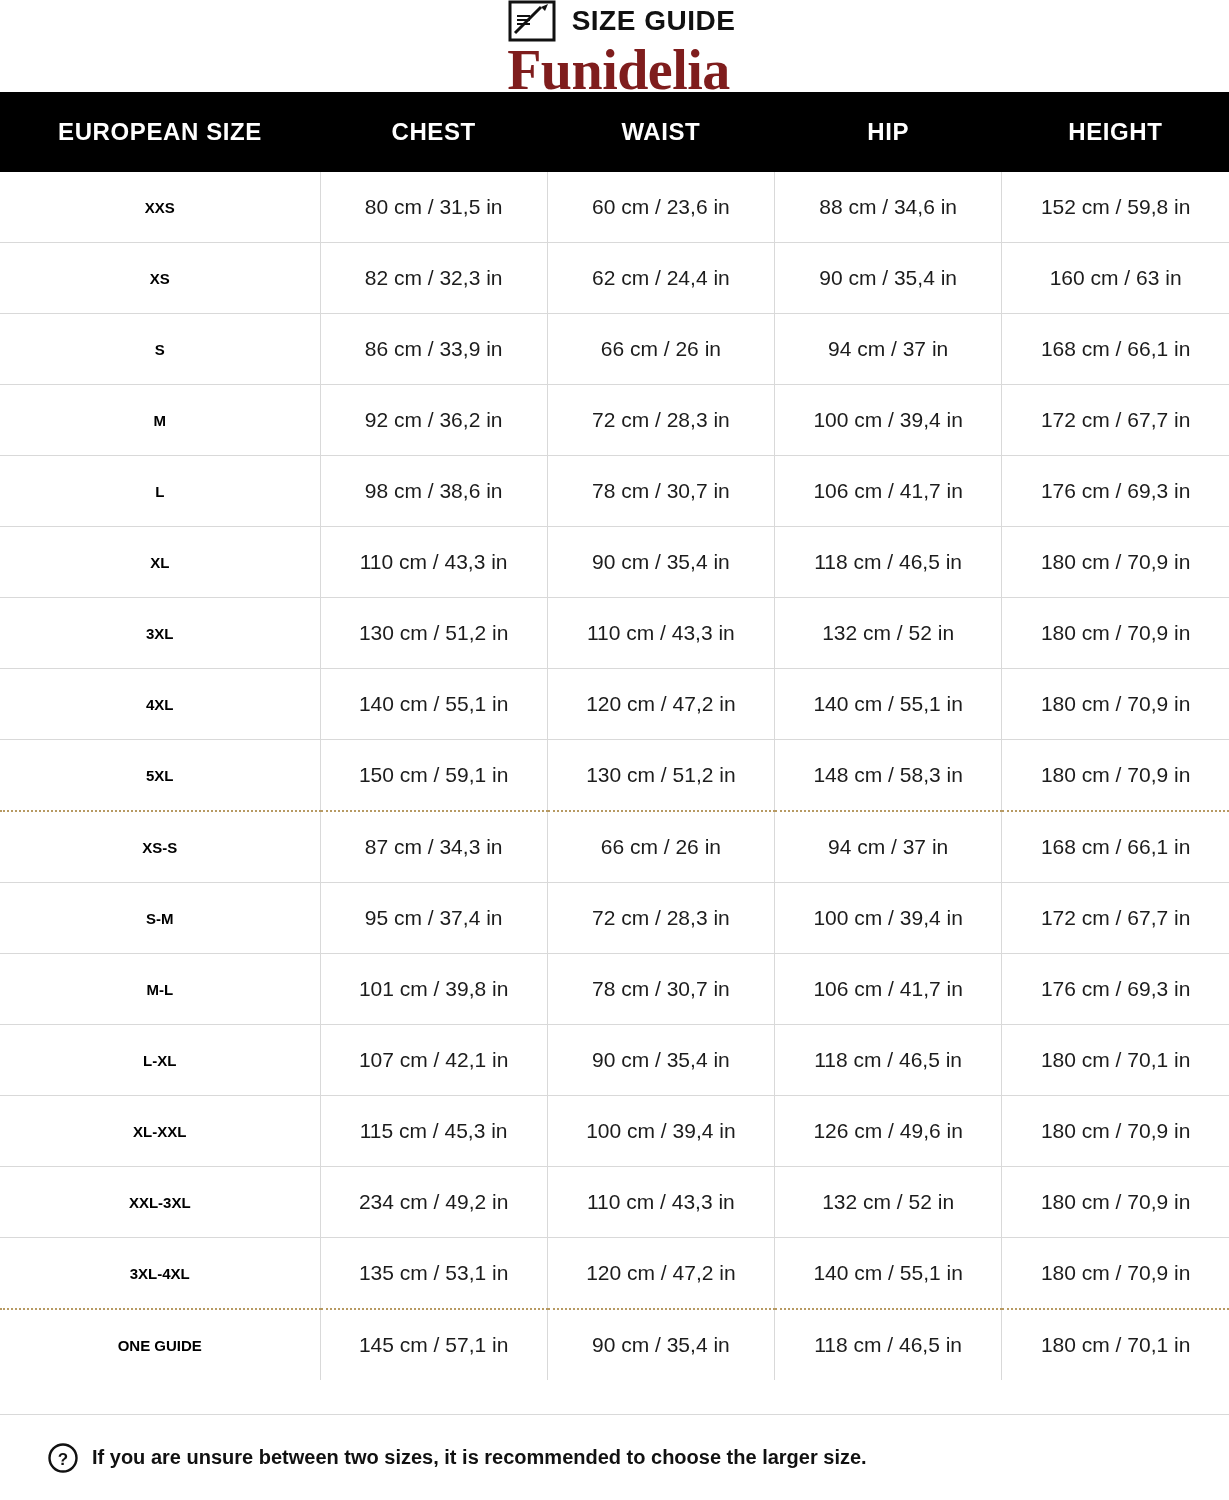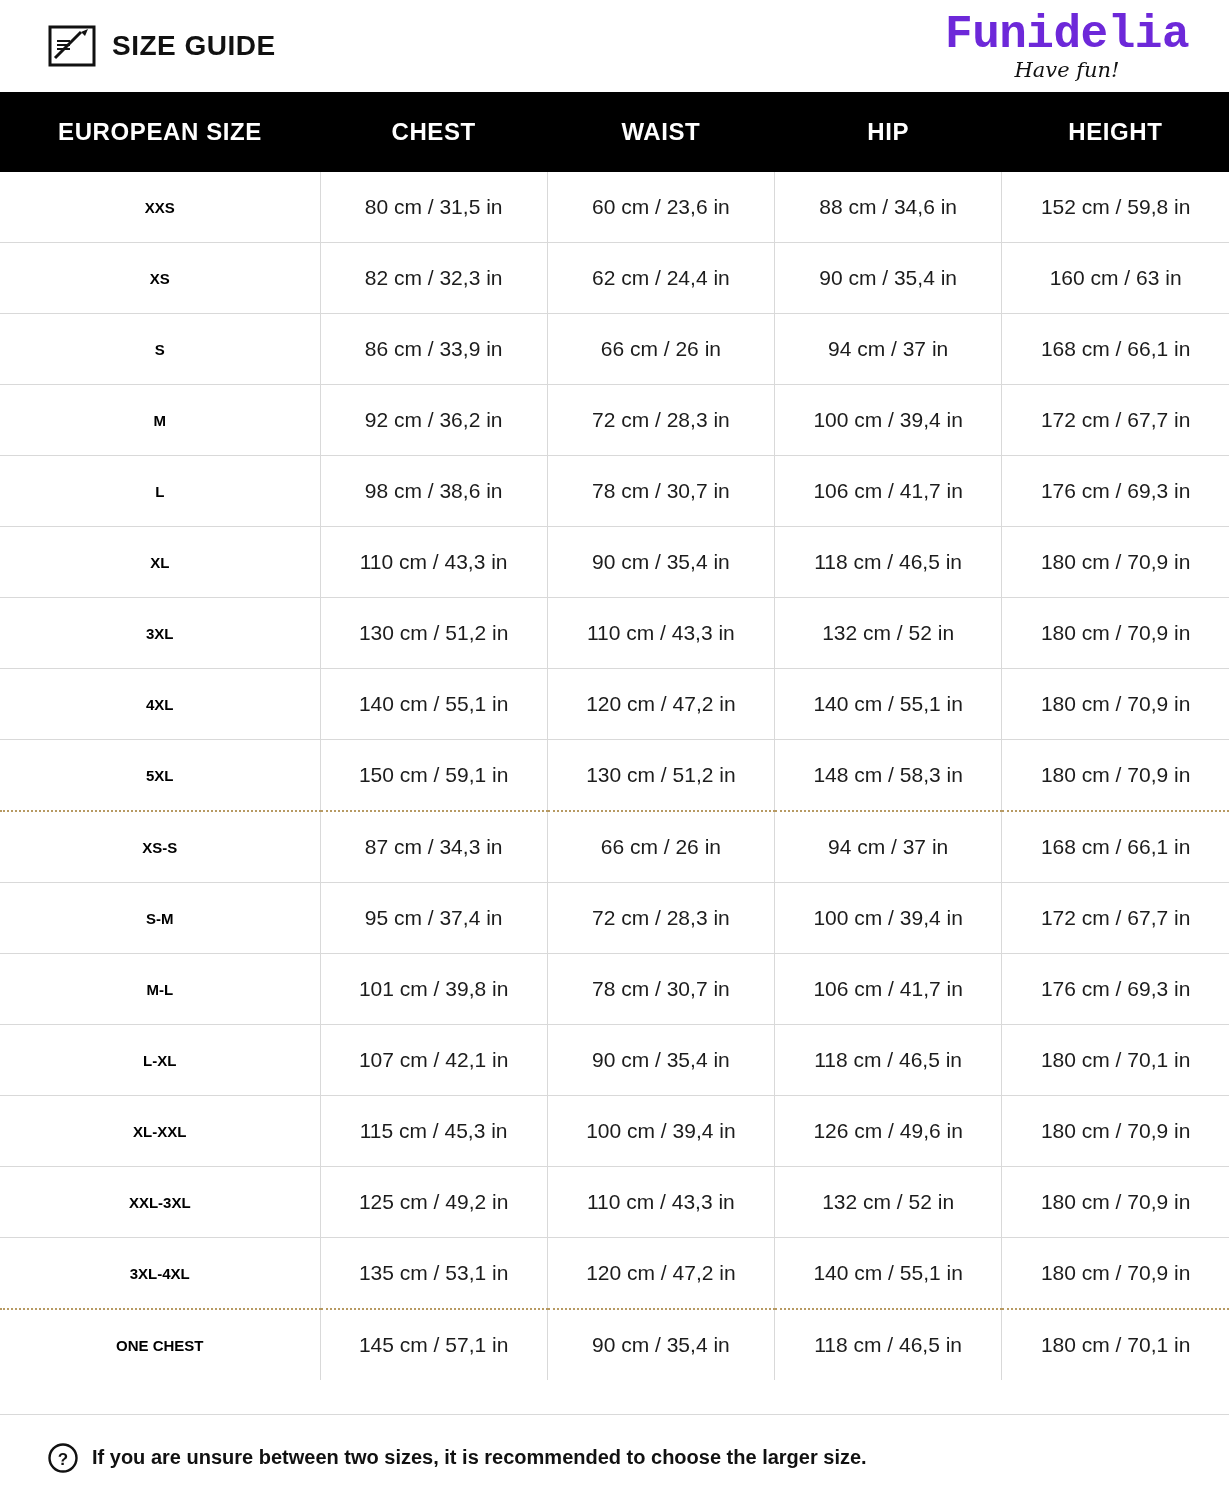--- a/index.html
+++ b/index.html
@@ -24,20 +24,21 @@
   }
 
   
   .header {
     height: 92px;
     display: flex;
     align-items: center;
     justify-content: space-between;
     padding: 0 34px 0 48px;
     box-sizing: border-box;
+    flex-direction: column;
   }
   .header-left {
     display: flex;
     align-items: center;
     gap: 16px;
   }
   .ruler-icon {
     width: 48px;
     height: 42px;
     flex: 0 0 auto;
@@ -47,25 +48,25 @@
     font-weight: bold;
     letter-spacing: 0.5px;
     color: #111111;
   }
   .brand {
     text-align: center;
     line-height: 1;
     padding-right: 6px;
   }
   .brand-name {
-    font-family: Liberation Mono, monospace;
-    font-size: 46px;
+    font-family: Liberation Serif, serif;
+    font-size: 56px;
     font-weight: bold;
     letter-spacing: -0.5px;
-    color: #6d28d9;
+    color: #7f1d1d;
   }
   .brand-tag {
     font-family: "DejaVu Serif", serif;
     font-style: italic;
     font-size: 21px;
     margin-top: 2px;
     color: #111111;
   }
 
   
@@ -267,34 +268,34 @@
           </tr>
           <tr>
             <td class="size-label">XL-XXL</td>
             <td>115 cm / 45,3 in</td>
             <td>100 cm / 39,4 in</td>
             <td>126 cm / 49,6 in</td>
             <td>180 cm / 70,9 in</td>
           </tr>
           <tr>
             <td class="size-label">XXL-3XL</td>
-            <td>125 cm / 49,2 in</td>
+            <td>234 cm / 49,2 in</td>
             <td>110 cm / 43,3 in</td>
             <td>132 cm / 52 in</td>
             <td>180 cm / 70,9 in</td>
           </tr>
           <tr>
             <td class="size-label">3XL-4XL</td>
             <td>135 cm / 53,1 in</td>
             <td>120 cm / 47,2 in</td>
             <td>140 cm / 55,1 in</td>
             <td>180 cm / 70,9 in</td>
           </tr>
           <tr class="group-start">
-            <td class="size-label">ONE CHEST</td>
+            <td class="size-label">ONE GUIDE</td>
             <td>145 cm / 57,1 in</td>
             <td>90 cm / 35,4 in</td>
             <td>118 cm / 46,5 in</td>
             <td>180 cm / 70,1 in</td>
           </tr>
         </tbody>
     </table>
   </div>
 
   <div class="footer">

